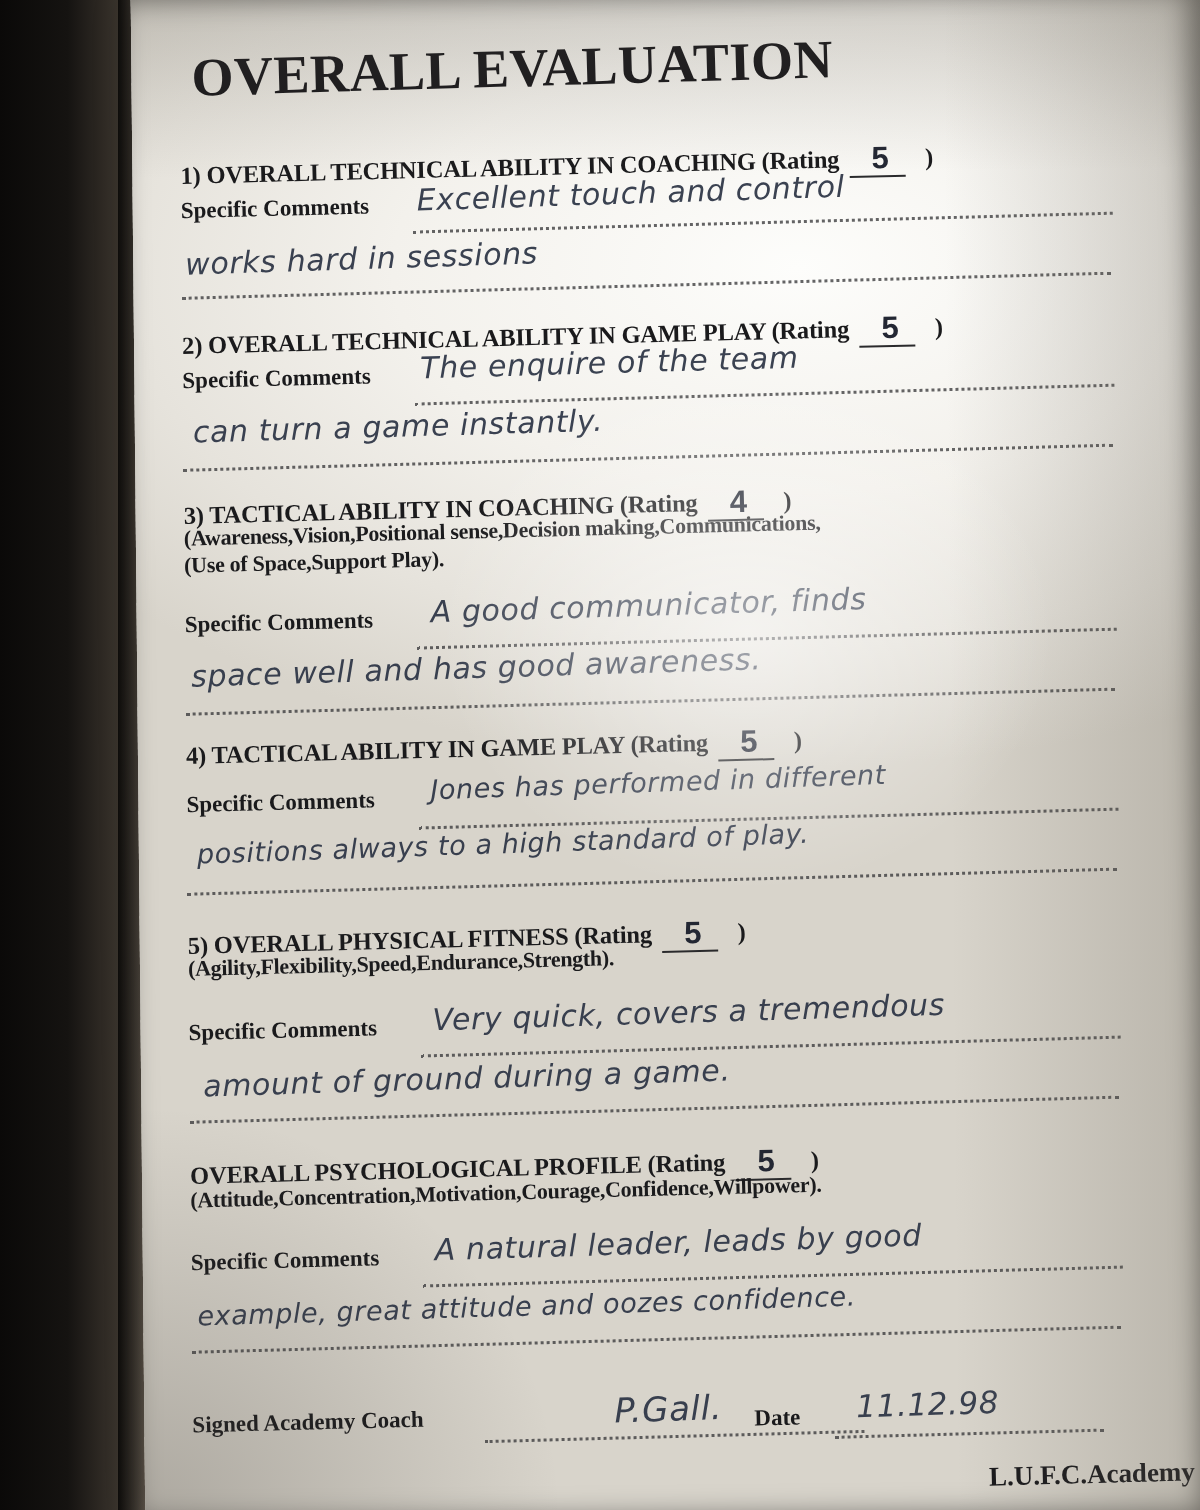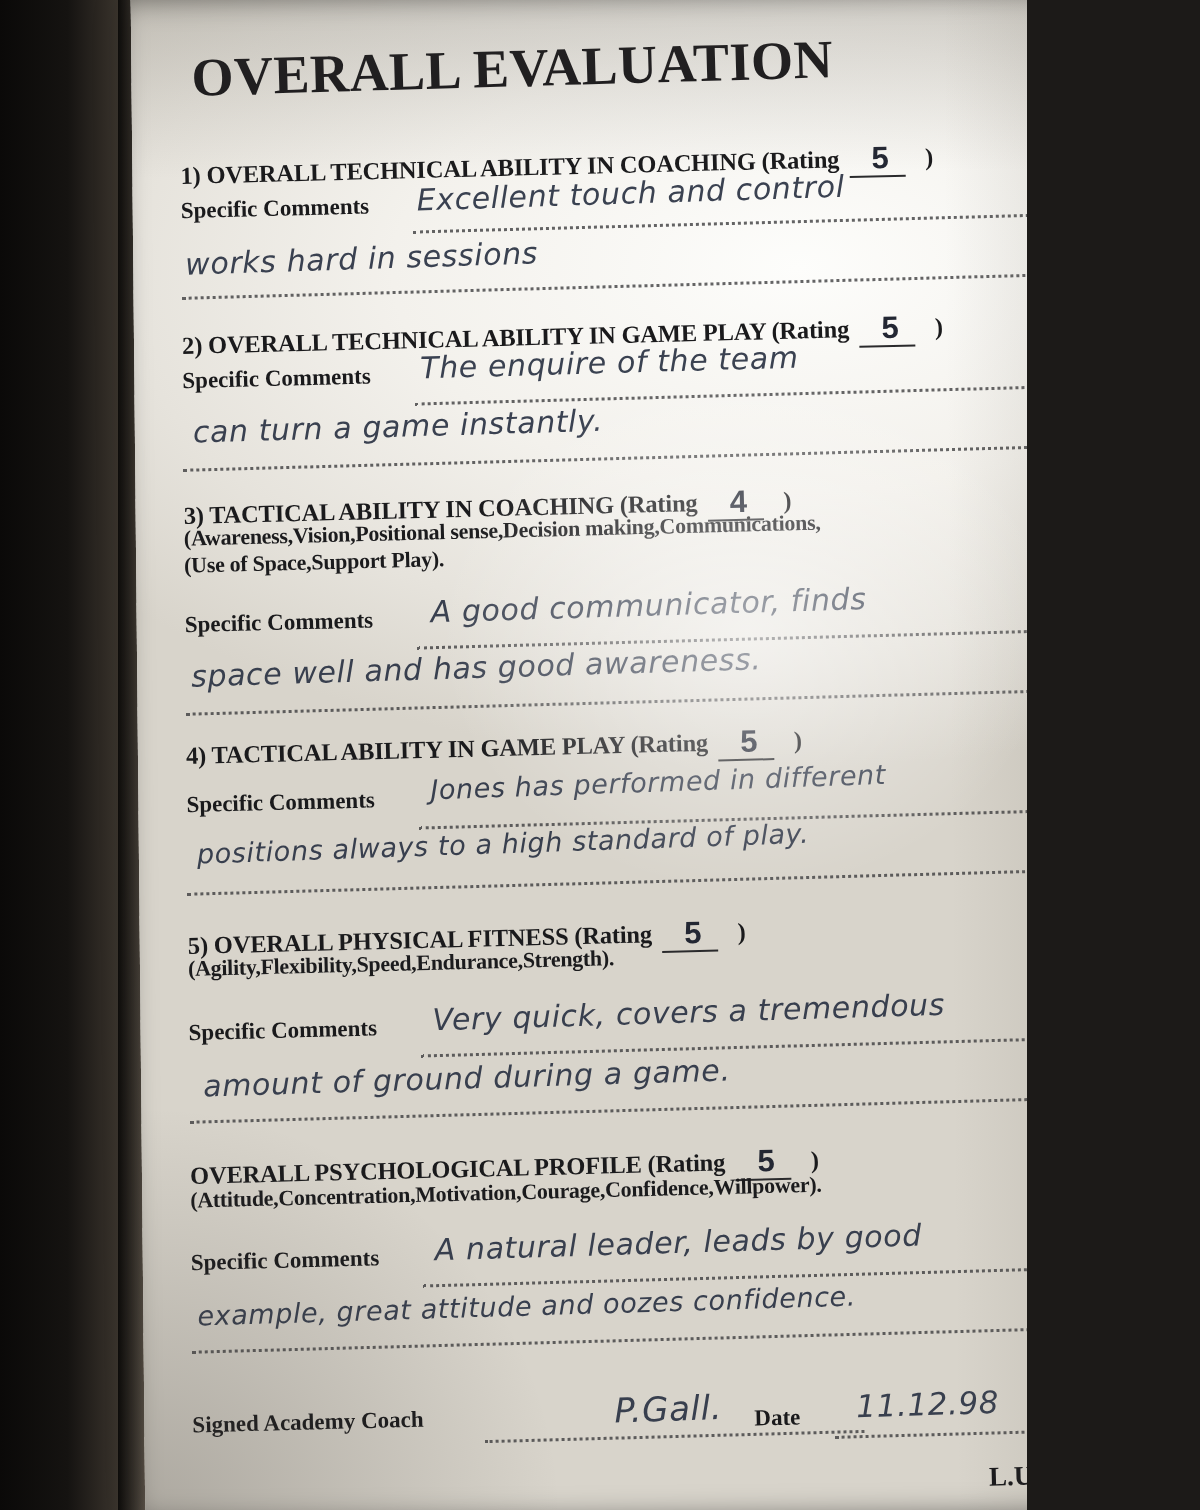--- a/index.html
+++ b/index.html
@@ -2,21 +2,21 @@
 <html><head>
 <meta charset="utf-8">
 <style>
   html, body {
     margin: 0;
     padding: 0;
     background: #1c1a18;
   }
   #page {
     position: relative;
-    width: 1027px;
+    width: 1200px;
     height: 1510px;
     overflow: hidden;
     background: #14120f;
     font-family: "Liberation Serif", serif;
   }
   
   .spine {
     position: absolute;
     left: 0; top: 0;
     width: 150px; height: 100%;

